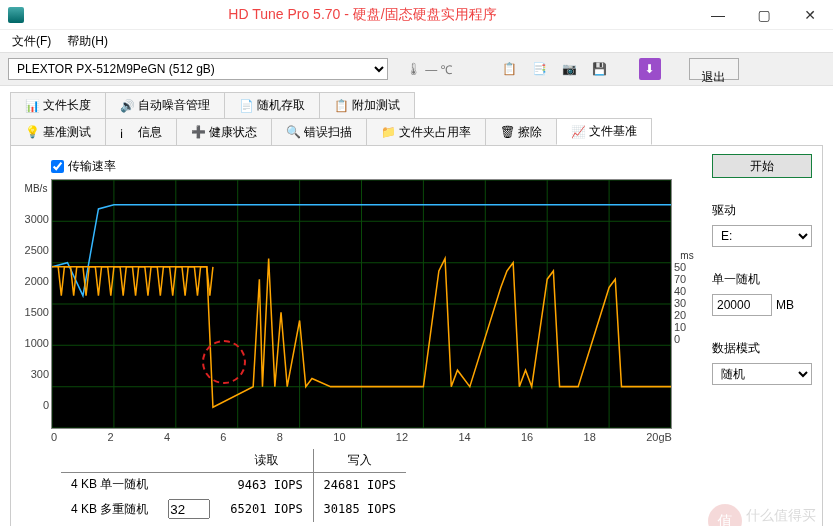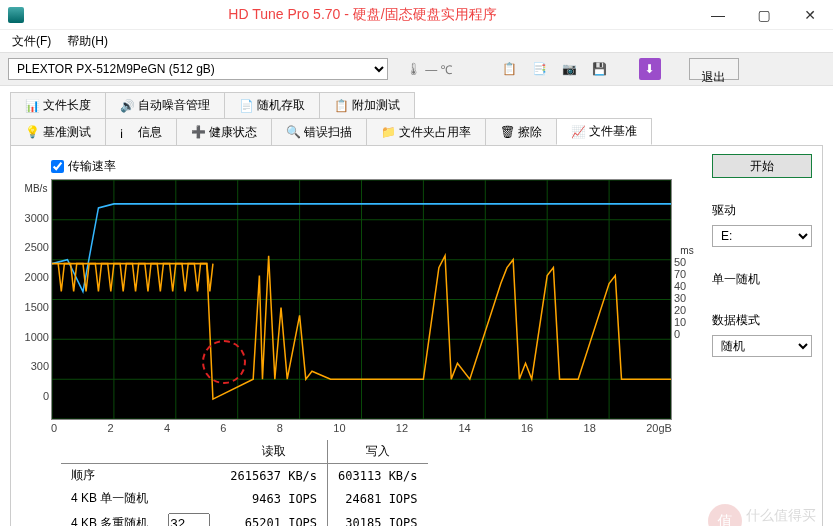--- a/index.html
+++ b/index.html
@@ -220,26 +220,20 @@
     <div class="results">
       <table>
         <tbody>
             <tr class="hdr">
               <td></td>
               <td></td>
               <td>读取</td>
               <td class="sep">写入</td>
             </tr>
         <tr>
-              <td>顺序</td>
-              <td></td>
-              <td class="val">2615637 KB/s</td>
-              <td class="val sep">603113 KB/s</td>
-            </tr>
-        <tr>
               <td>4 KB 单一随机</td>
               <td></td>
               <td class="val">9463 IOPS</td>
               <td class="val sep">24681 IOPS</td>
             </tr>
         <tr>
               <td>4 KB 多重随机</td>
           <td><input type="number" class="spin" value="32" style=""></td>
           <td class="val">65201 IOPS</td>
               <td class="val sep">30185 IOPS</td>
@@ -247,20 +241,24 @@
       </tbody>
         </table>
     </div>
   </div>
 
   <div class="right">
     <button class="btn-start">开始</button>
     <div class="side-label">驱动</div>
     <select class="side-select"><option>E:</option></select>
     <div class="side-label">单一随机</div>
+    <div class="side-row">
+      <input type="number" class="side-input" value="20000" style="">
+      <span>MB</span>
+    </div>
     <div class="side-label">数据模式</div>
     <select class="side-select"><option>随机</option></select>
   </div>
 
   <div class="watermark">
     <div class="wm-icon">值</div>
     <div>
       <div>什么值得买</div>
       <div style="font-size:9px">smzdm.com</div>
     </div>

